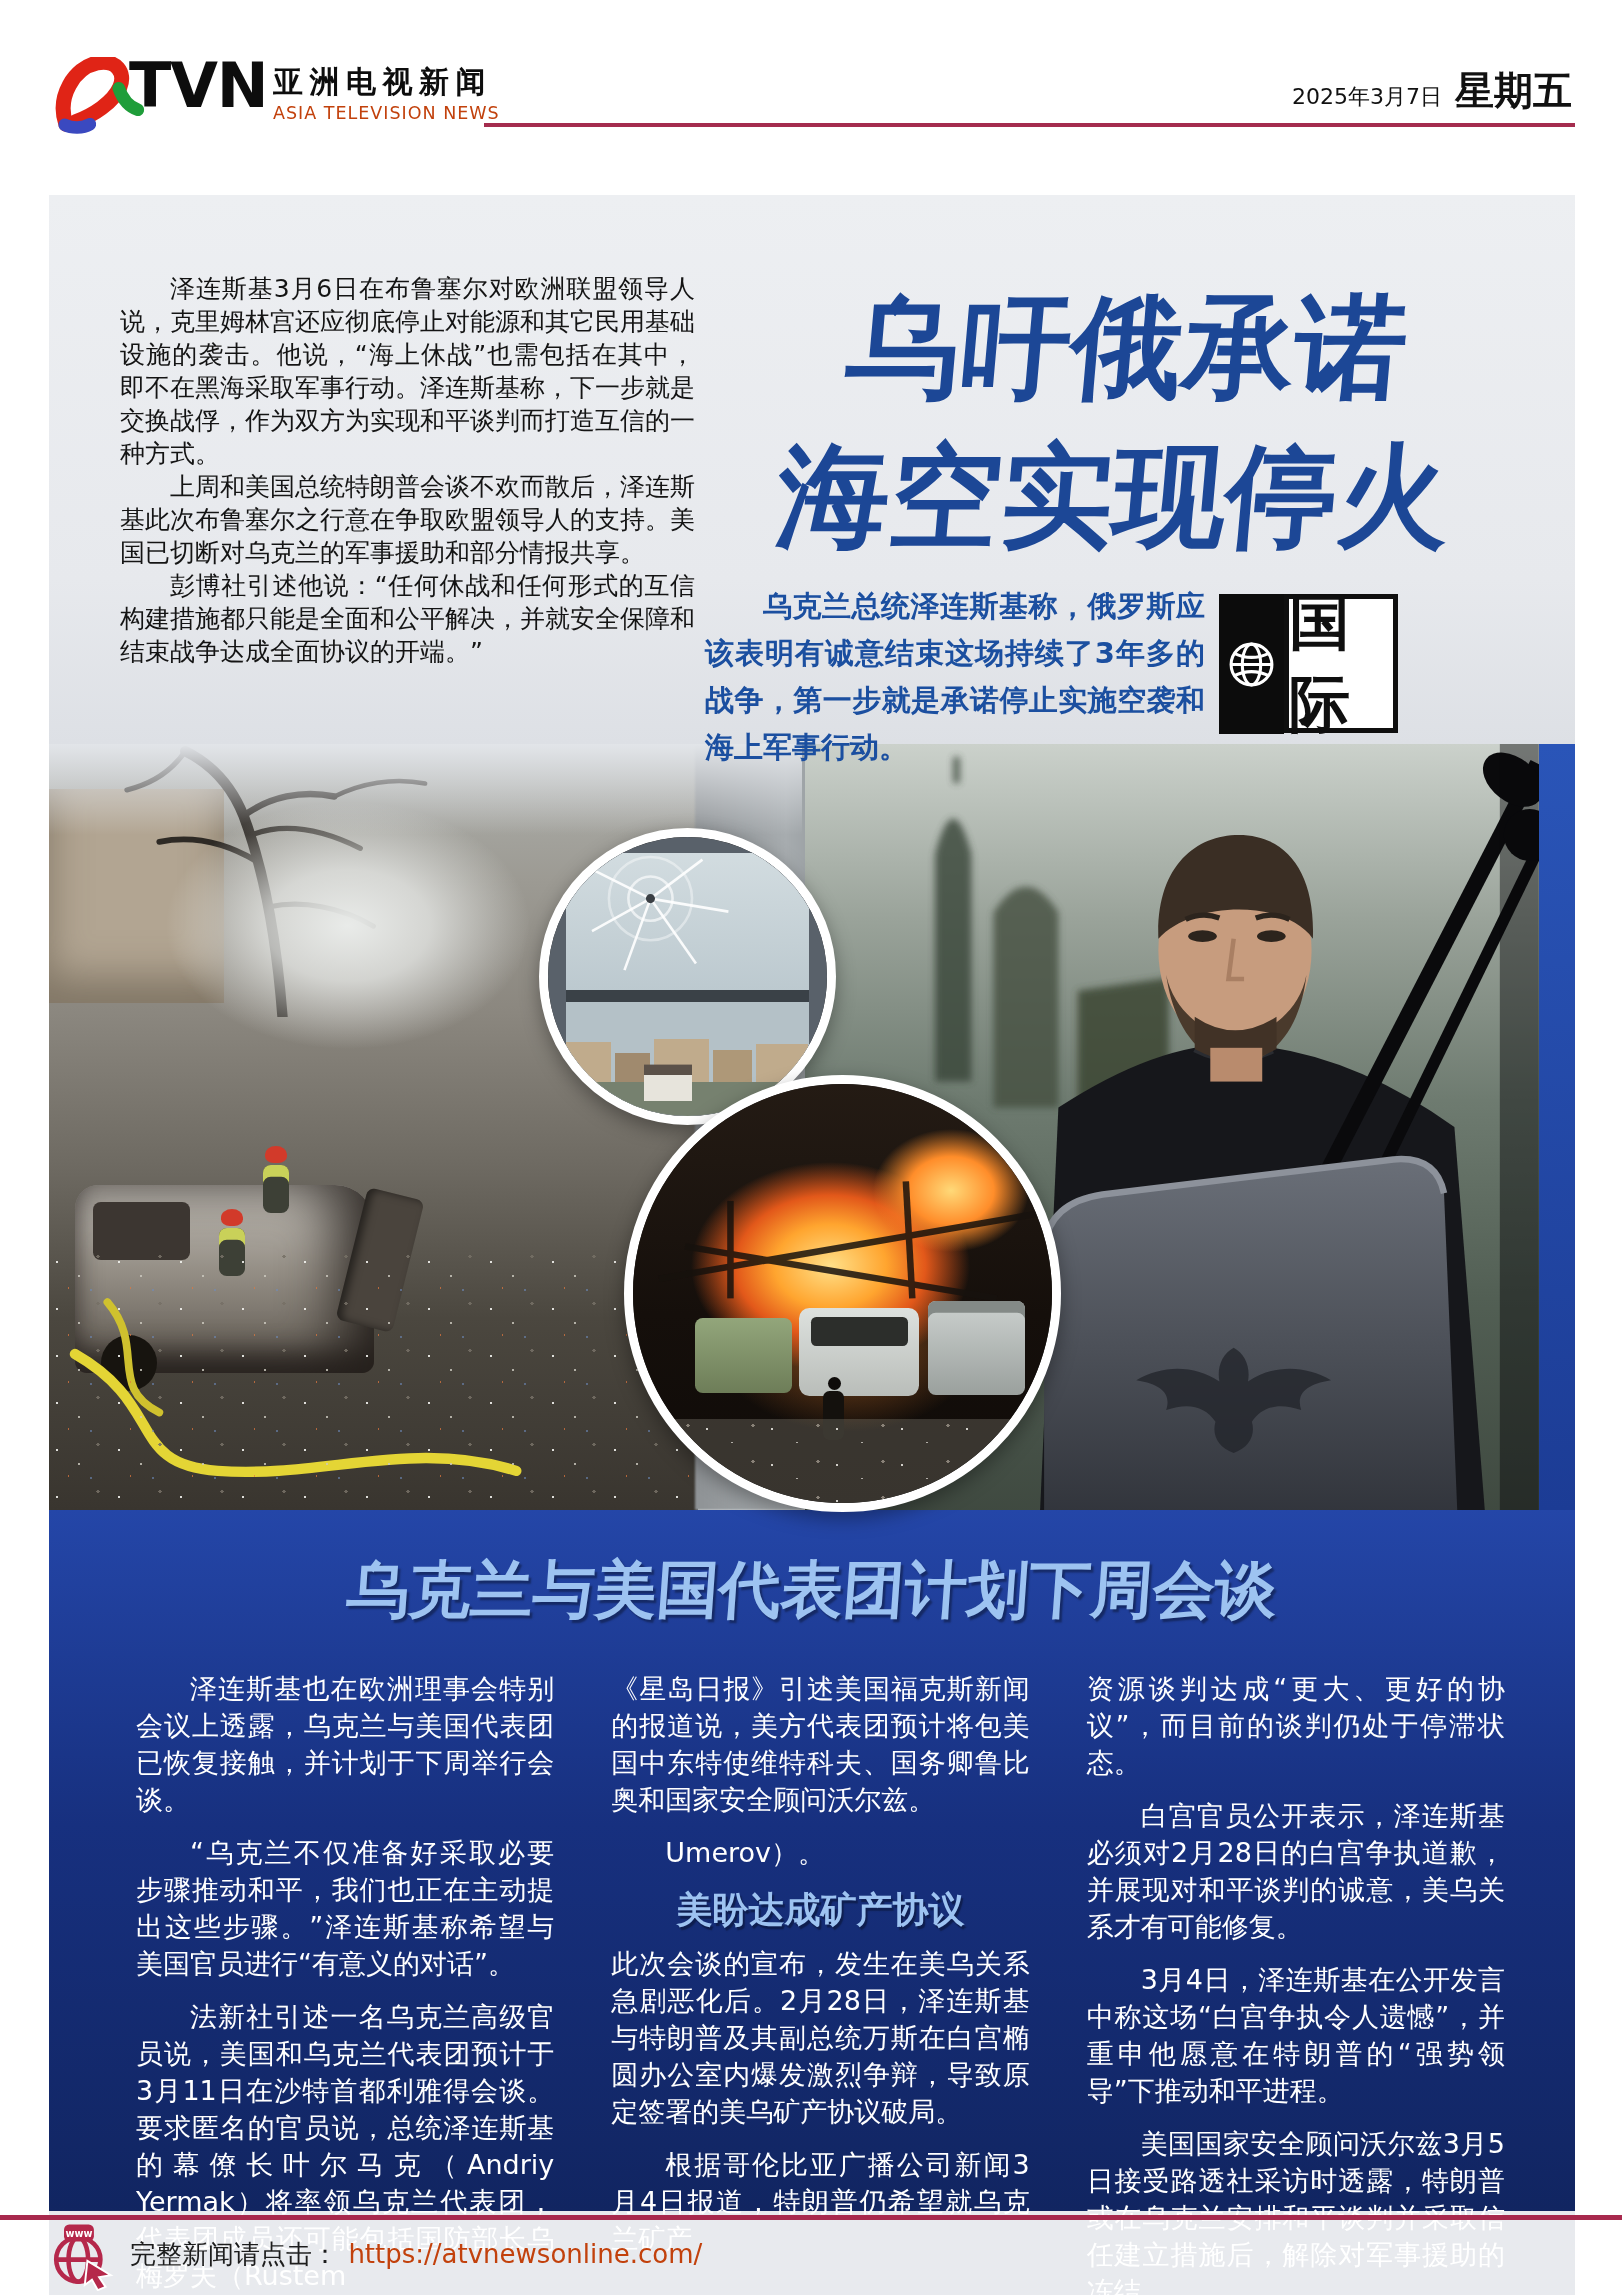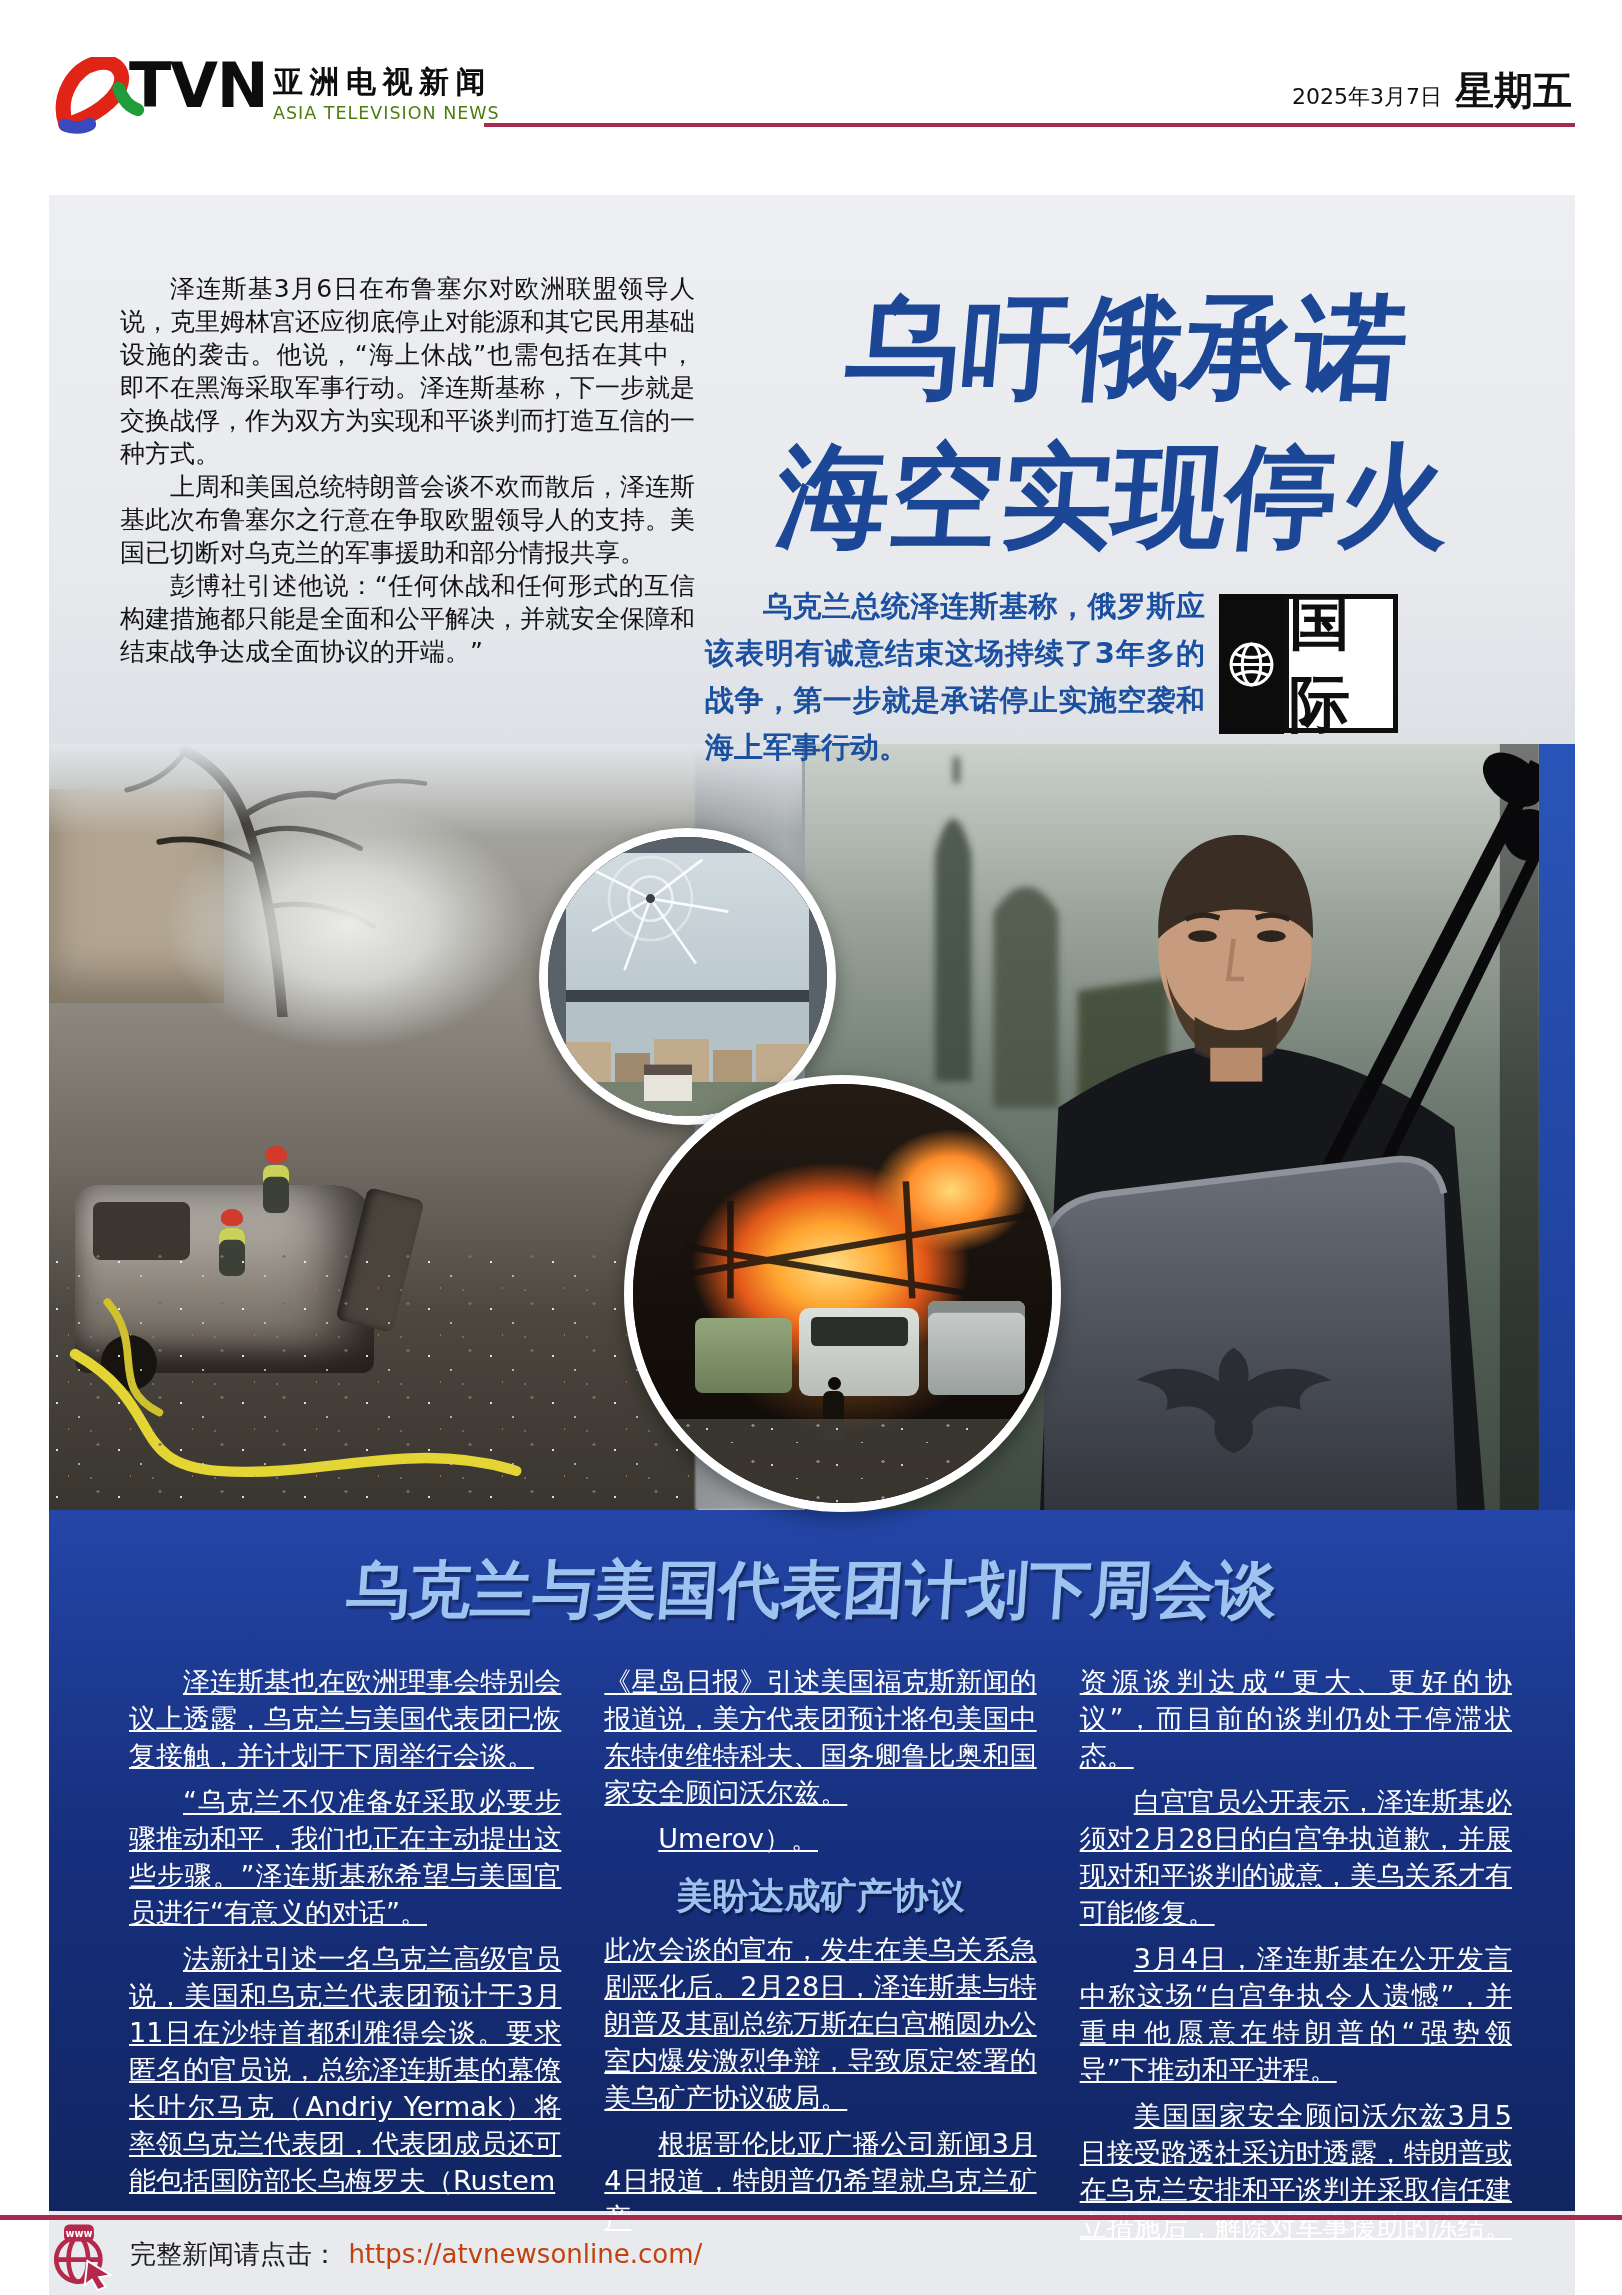--- a/index.html
+++ b/index.html
@@ -4,21 +4,21 @@
 <style>
   html,body{margin:0;padding:0;background:#ffffff;}
   #page{position:relative;width:1623px;height:2295px;background:#ffffff;overflow:hidden;
         font-family:"DejaVu Sans","Liberation Sans",sans-serif;}
   .abs{position:absolute;}
 
   
   #logo-a{left:51px;top:57px;width:97px;height:78px;}
   #logo-tvn{left:129px;top:47px;font-size:62px;font-weight:900;letter-spacing:-1.3px;color:#0d0d0d;line-height:78px;}
   #logo-cn{left:273px;top:62px;font-size:30px;font-weight:700;letter-spacing:6.5px;color:#0d0d0d;}
-  #logo-en{left:273px;top:103px;font-size:17.5px;color:#4d7c0f;letter-spacing:1px;}
+  #logo-en{left:273px;top:103px;font-size:17.5px;color:#c2410c;letter-spacing:1px;}
   #hdr-date{right:51px;top:64px;display:flex;align-items:baseline;gap:13px;color:#111;}
   #hdr-date .d{font-size:22px;}
   #hdr-date .w{font-size:39px;font-weight:900;}
   #hdr-rule{left:484px;top:123px;width:1091px;height:3.9px;background:#a42c4e;}
 
   
   #content{left:49px;top:195px;width:1526px;height:2267px;background:#e8eaee;overflow:hidden;}
   #gray-top{left:0;top:0;width:1526px;height:549px;
             background:linear-gradient(180deg,#edeff2 0%,#e7e9ed 70%,#dde0e5 100%);}
 
@@ -119,21 +119,21 @@
 
   
   #panel{left:0;top:1315px;width:1526px;height:701px;
          background:linear-gradient(180deg,#2446a8 0%,#17307f 45%,#112561 100%);}
   #b-headline{position:absolute;left:0;top:38px;width:1526px;text-align:center;
               font-size:62px;font-weight:900;color:#9dc3f1;transform:skewX(-4deg);
               text-shadow:2.6px 3.2px 1.9px rgba(0,0,0,.35);white-space:nowrap;}
   #cols{position:absolute;left:71px;top:144px;width:1401px;display:grid;
         grid-template-columns:repeat(3,1fr);column-gap:25px;
         font-size:27px;line-height:37px;color:#ffffff;text-align:justify;}
-  #cols p{margin:9px;text-indent:2em;text-decoration:underline;}
+  #cols p{margin:16px;text-indent:2em;}
   #cols .cont p:first-child{text-indent:0;}
   #subhead{display:block;text-indent:0 !important;text-align:center;margin:19.5px 0 17px 0;
            font-size:36px;font-weight:900;color:#9dc3f1;text-shadow:1.9px 2.6px 1.3px rgba(0,0,0,.35);}
 
   
   #ftr-rule{left:0;top:2215px;width:1623px;height:4.5px;background:#a8294d;}
   #ftr-icon{left:51px;top:2223px;}
   #ftr-text{left:130px;top:2237px;display:flex;gap:10.4px;align-items:baseline;
             font-size:26px;color:#1d1d1d;}
   #ftr-text .url{color:#c2410c;text-decoration:none;}

